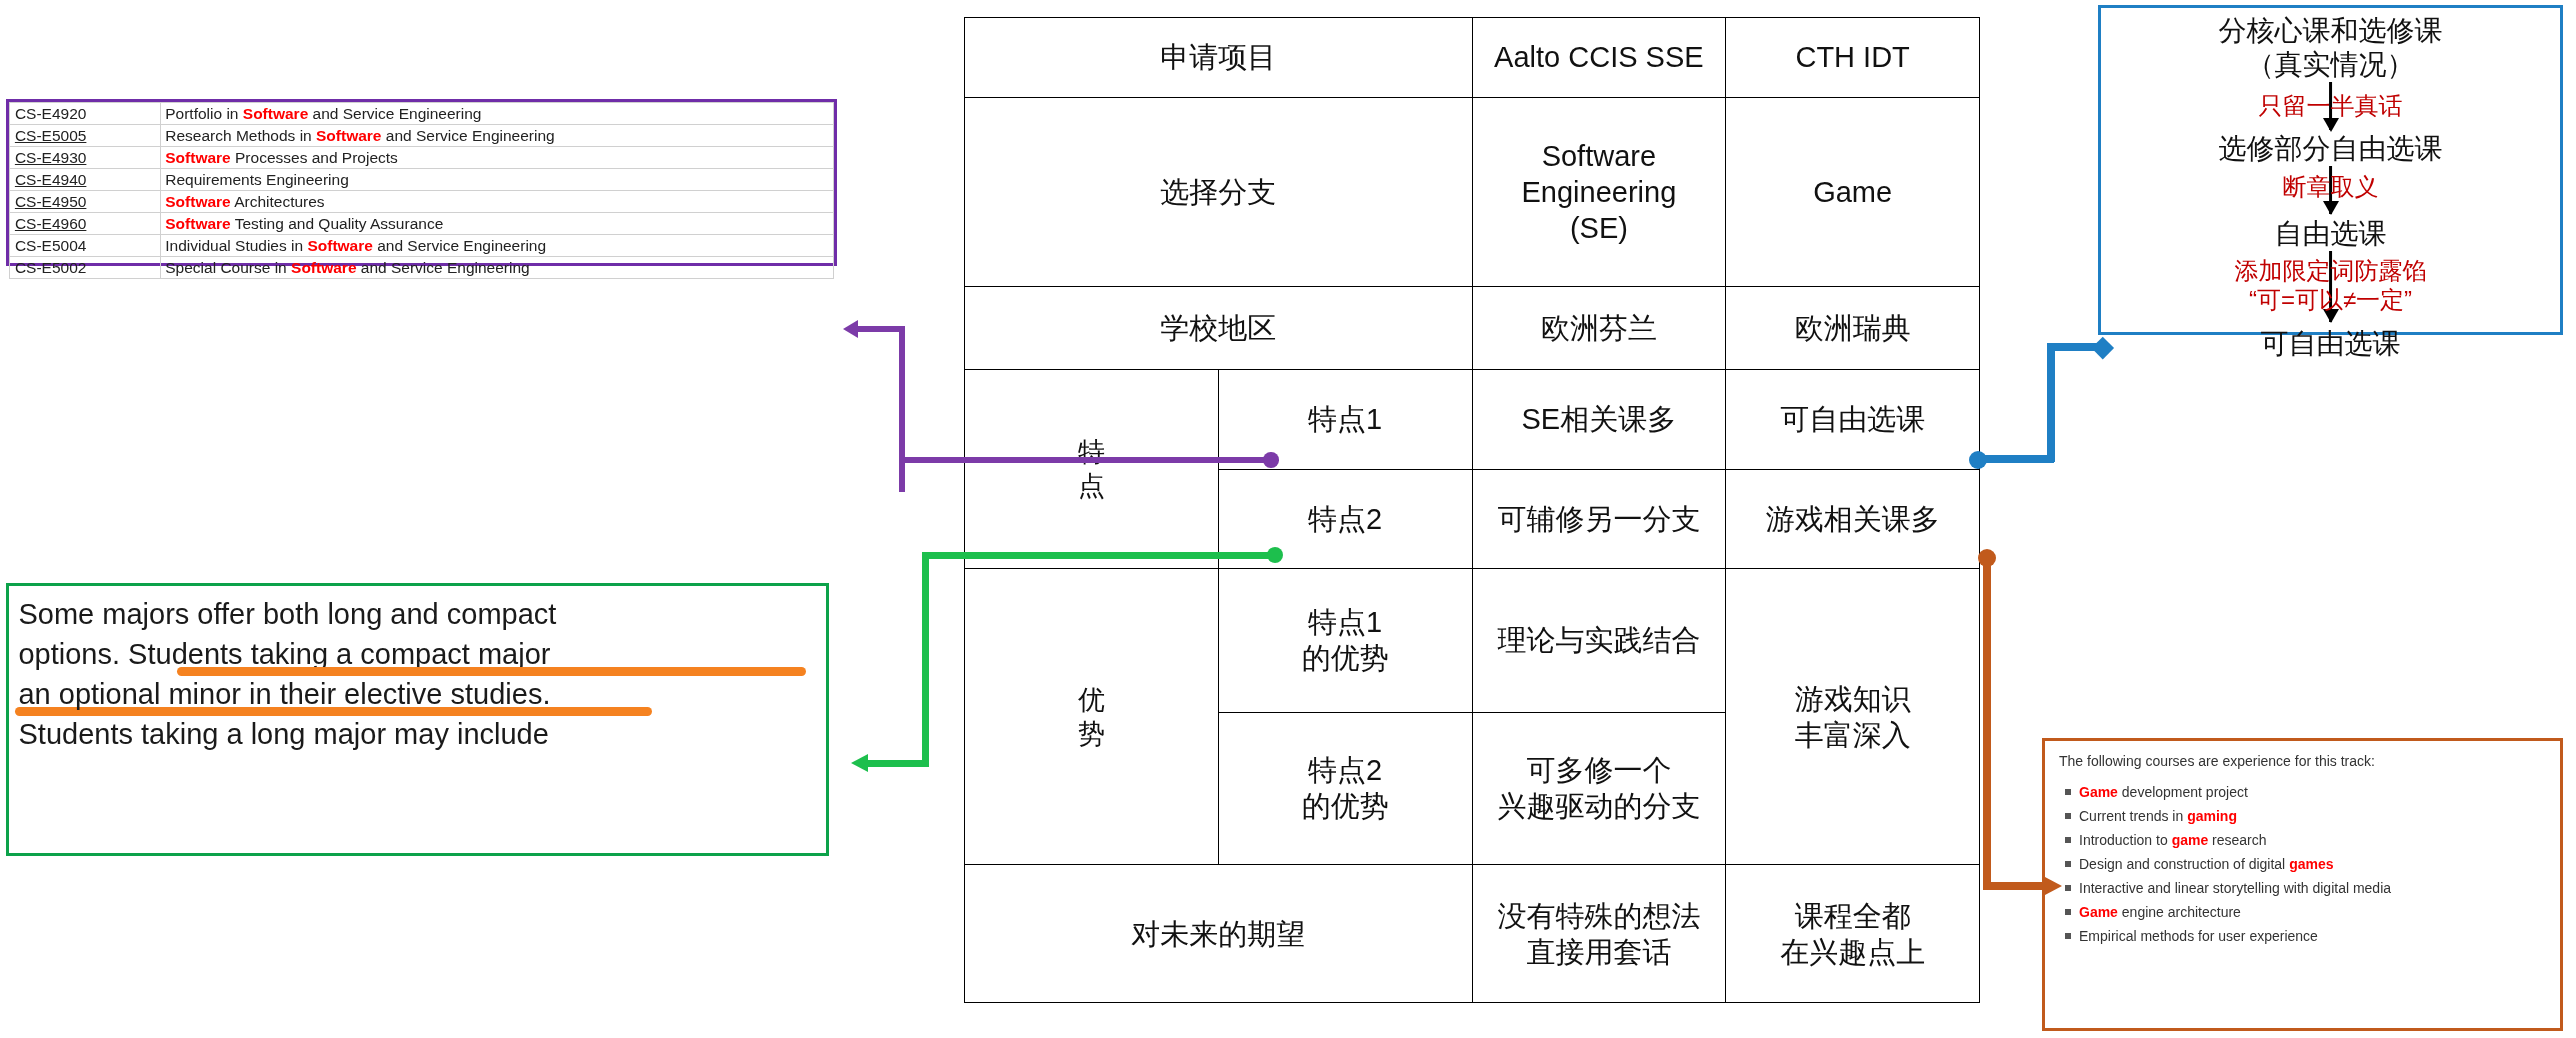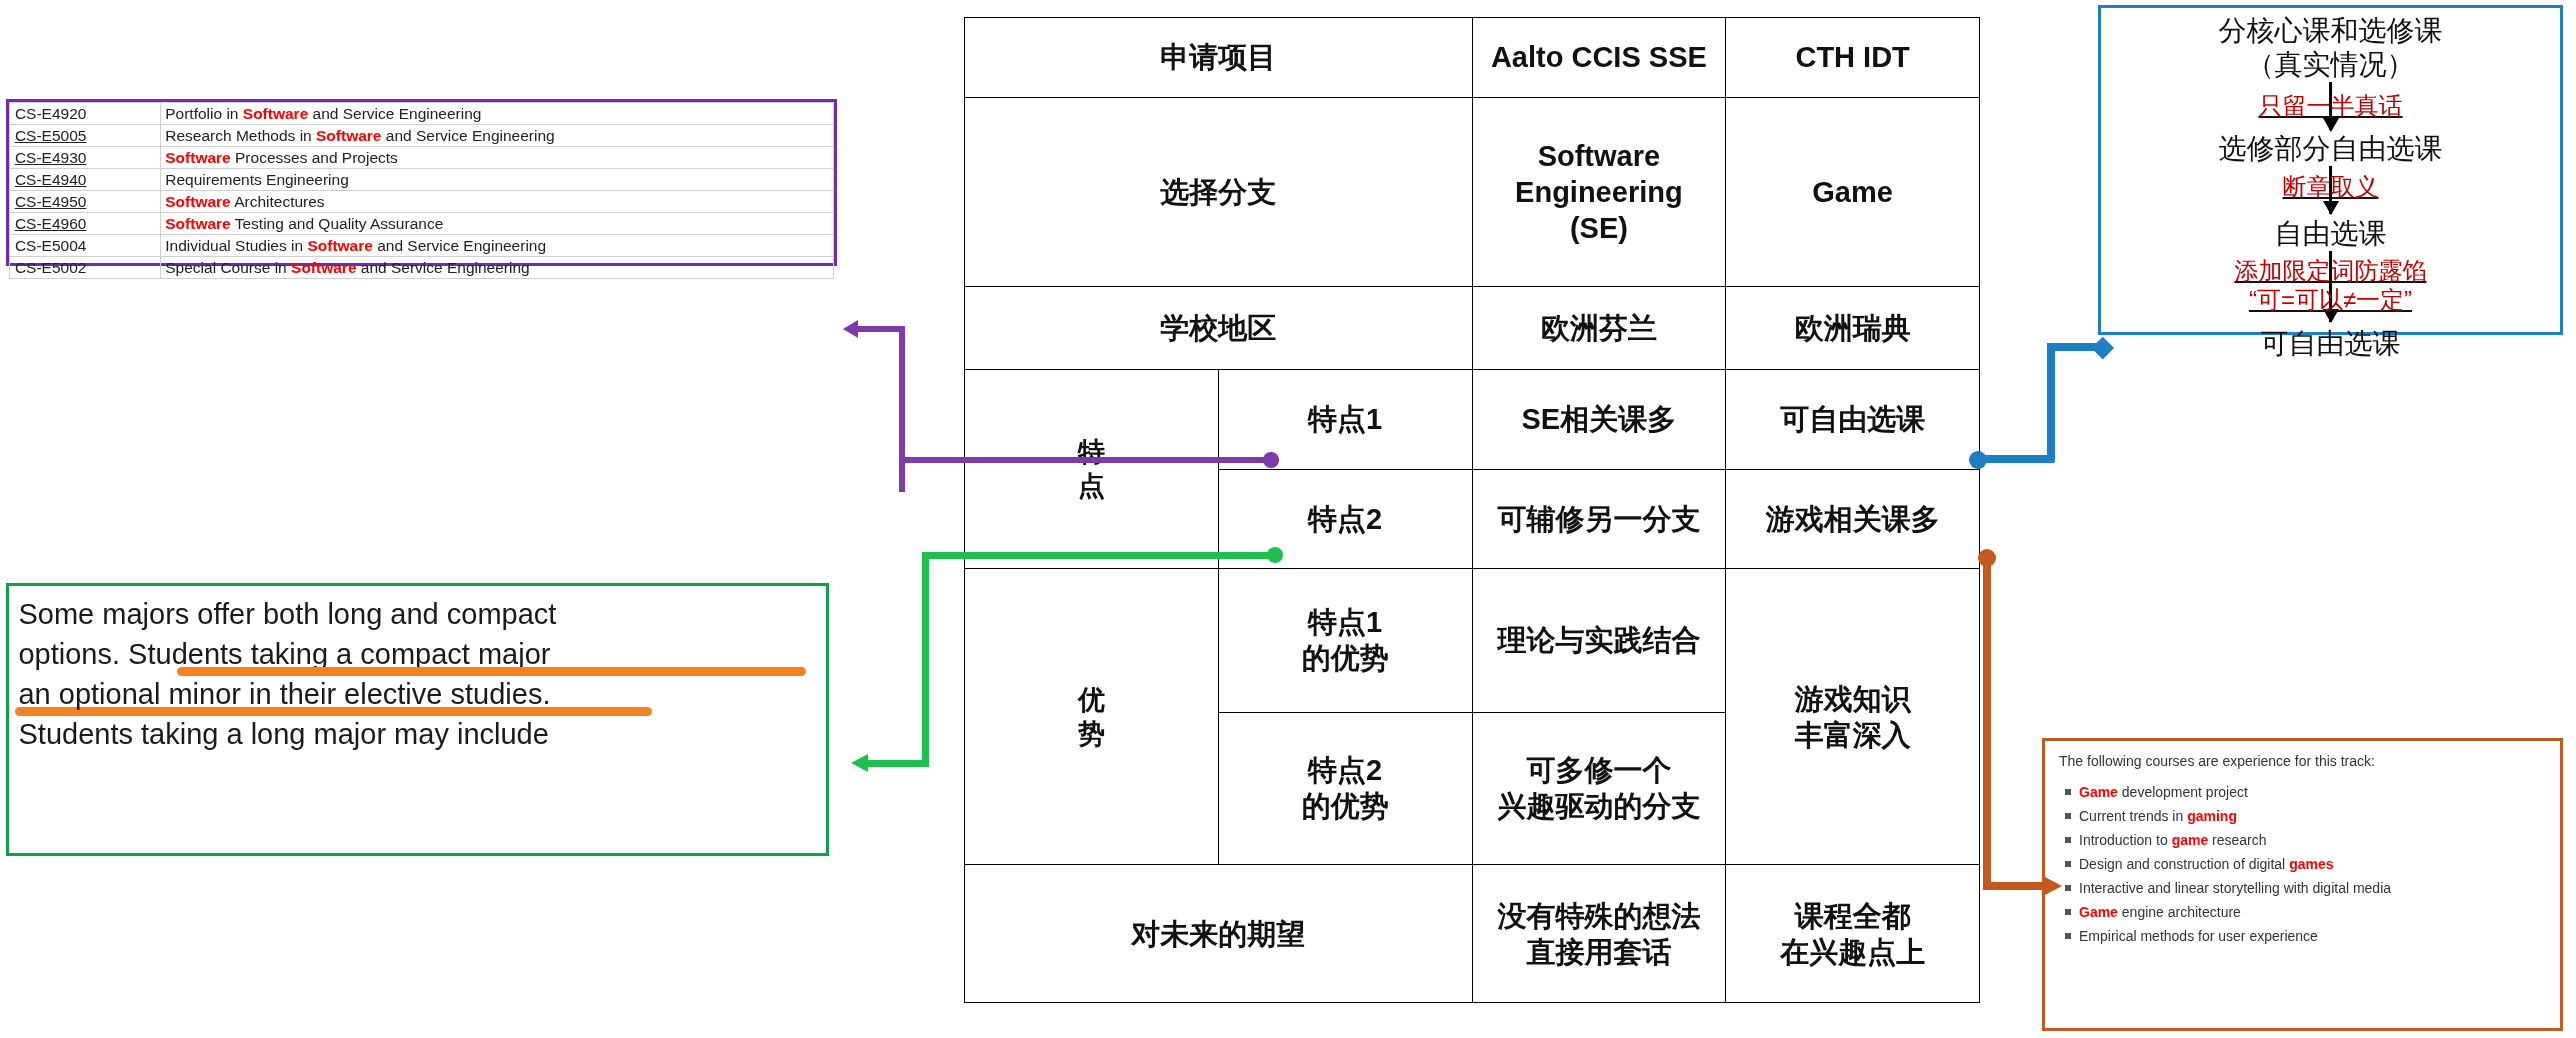--- a/index.html
+++ b/index.html
@@ -22,36 +22,36 @@
   #note-box{left:6.2px;top:583px;width:823px;height:273px;
       border:3.9px solid #0CA24A;background:#fff;box-sizing:border-box;
       padding:7.8px 9.3px 0 9.3px;}
   #note-box .ln{font-size:29px;line-height:40px;color:#1a1a1a;position:relative;white-space:nowrap;}
   .hl{position:absolute;height:9.3px;background:#F58220;border-radius:4.7px;}
 
   
   #cmp{left:964px;top:17px;width:1016px;height:986px;box-sizing:border-box;}
   #cmp table{border-collapse:collapse;width:100%;height:100%;table-layout:fixed;}
   #cmp td{border:1.6px solid #000;text-align:center;vertical-align:middle;
-          font-size:29px;line-height:36px;color:#111;padding:3.1px 1.6px;font-weight:bold;}
+          font-size:29px;line-height:36px;color:#111;padding:3.1px 1.6px;}
   #cmp td.v{width:81px;font-size:27px;line-height:34px;}
   #cmp td.sub{width:167px;}
   #cmp td.lbl{}
   .c-purple{color:#7C3BA8;}
   .c-blue{color:#1F86D8;}
   .c-green{color:#1DBF4D;}
   .c-orange{color:#C85A16;}
 
   
   #flow-box{left:2098px;top:5px;width:465px;height:330px;
       border:3.9px solid #1F7FC4;background:#fff;box-sizing:border-box;
       text-align:center;padding-top:6.2px;}
   #flow-box .node{font-size:28px;line-height:34px;color:#111;}
   #flow-box .red{font-size:24px;line-height:29.5px;color:#C00000;}
-  .arrowwrap{position:relative;height:48px;text-decoration:underline;}
+  .arrowwrap{position:relative;height:48px;}
   .arrowwrap .stem{position:absolute;left:50%;top:0;width:3.9px;height:100%;
       background:#000;transform:translateX(-50%);}
   .arrowwrap .head{position:absolute;left:50%;bottom:-1.6px;width:0;height:0;
       border-left:8.5px solid transparent;border-right:8.5px solid transparent;
       border-top:14px solid #000;transform:translateX(-50%);}
   .ovl{position:relative;z-index:2;}
 
   
   #rec-box{left:2042px;top:738px;width:521px;height:293px;
       border:3.1px solid #C15A1C;background:#fff;box-sizing:border-box;padding:11px 14px;}

